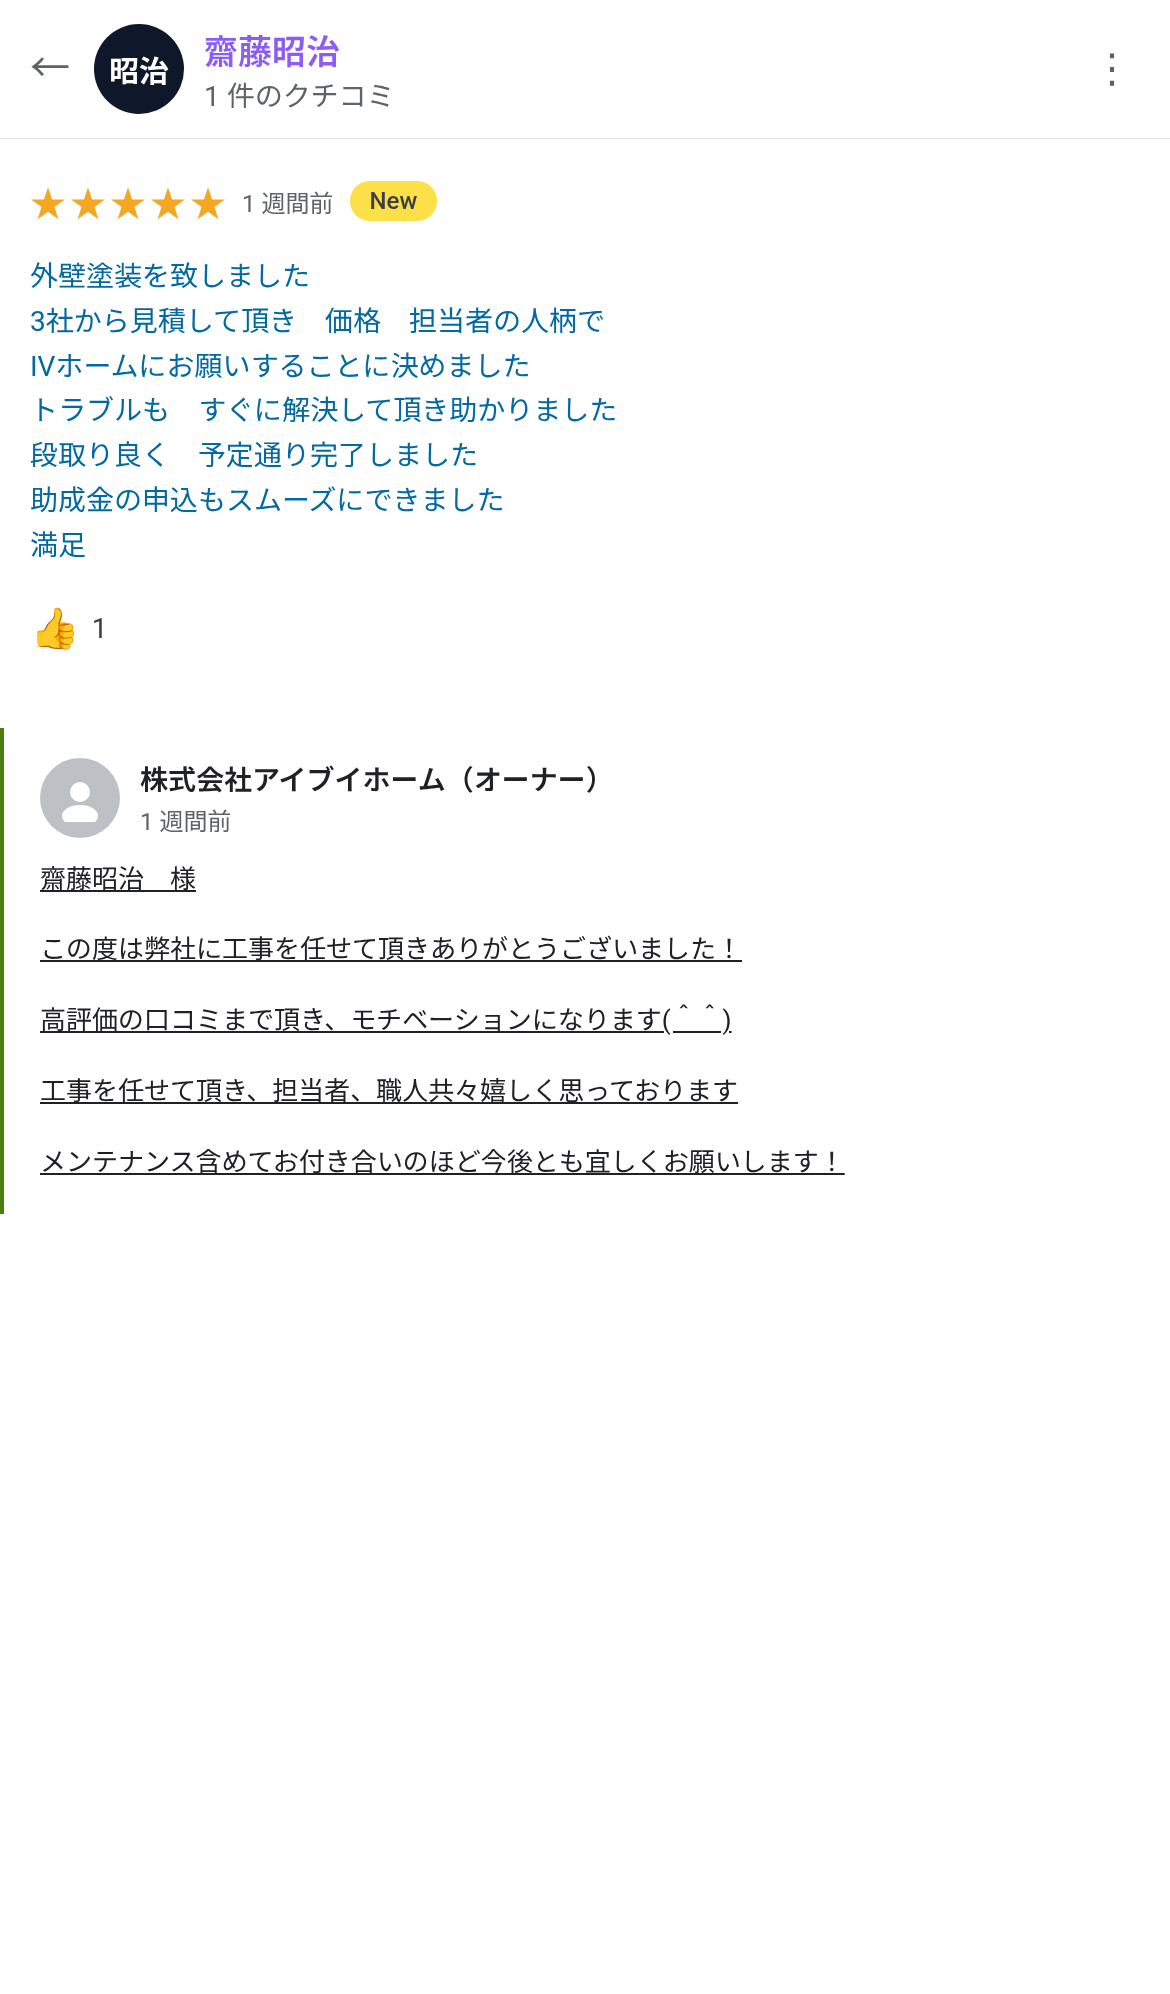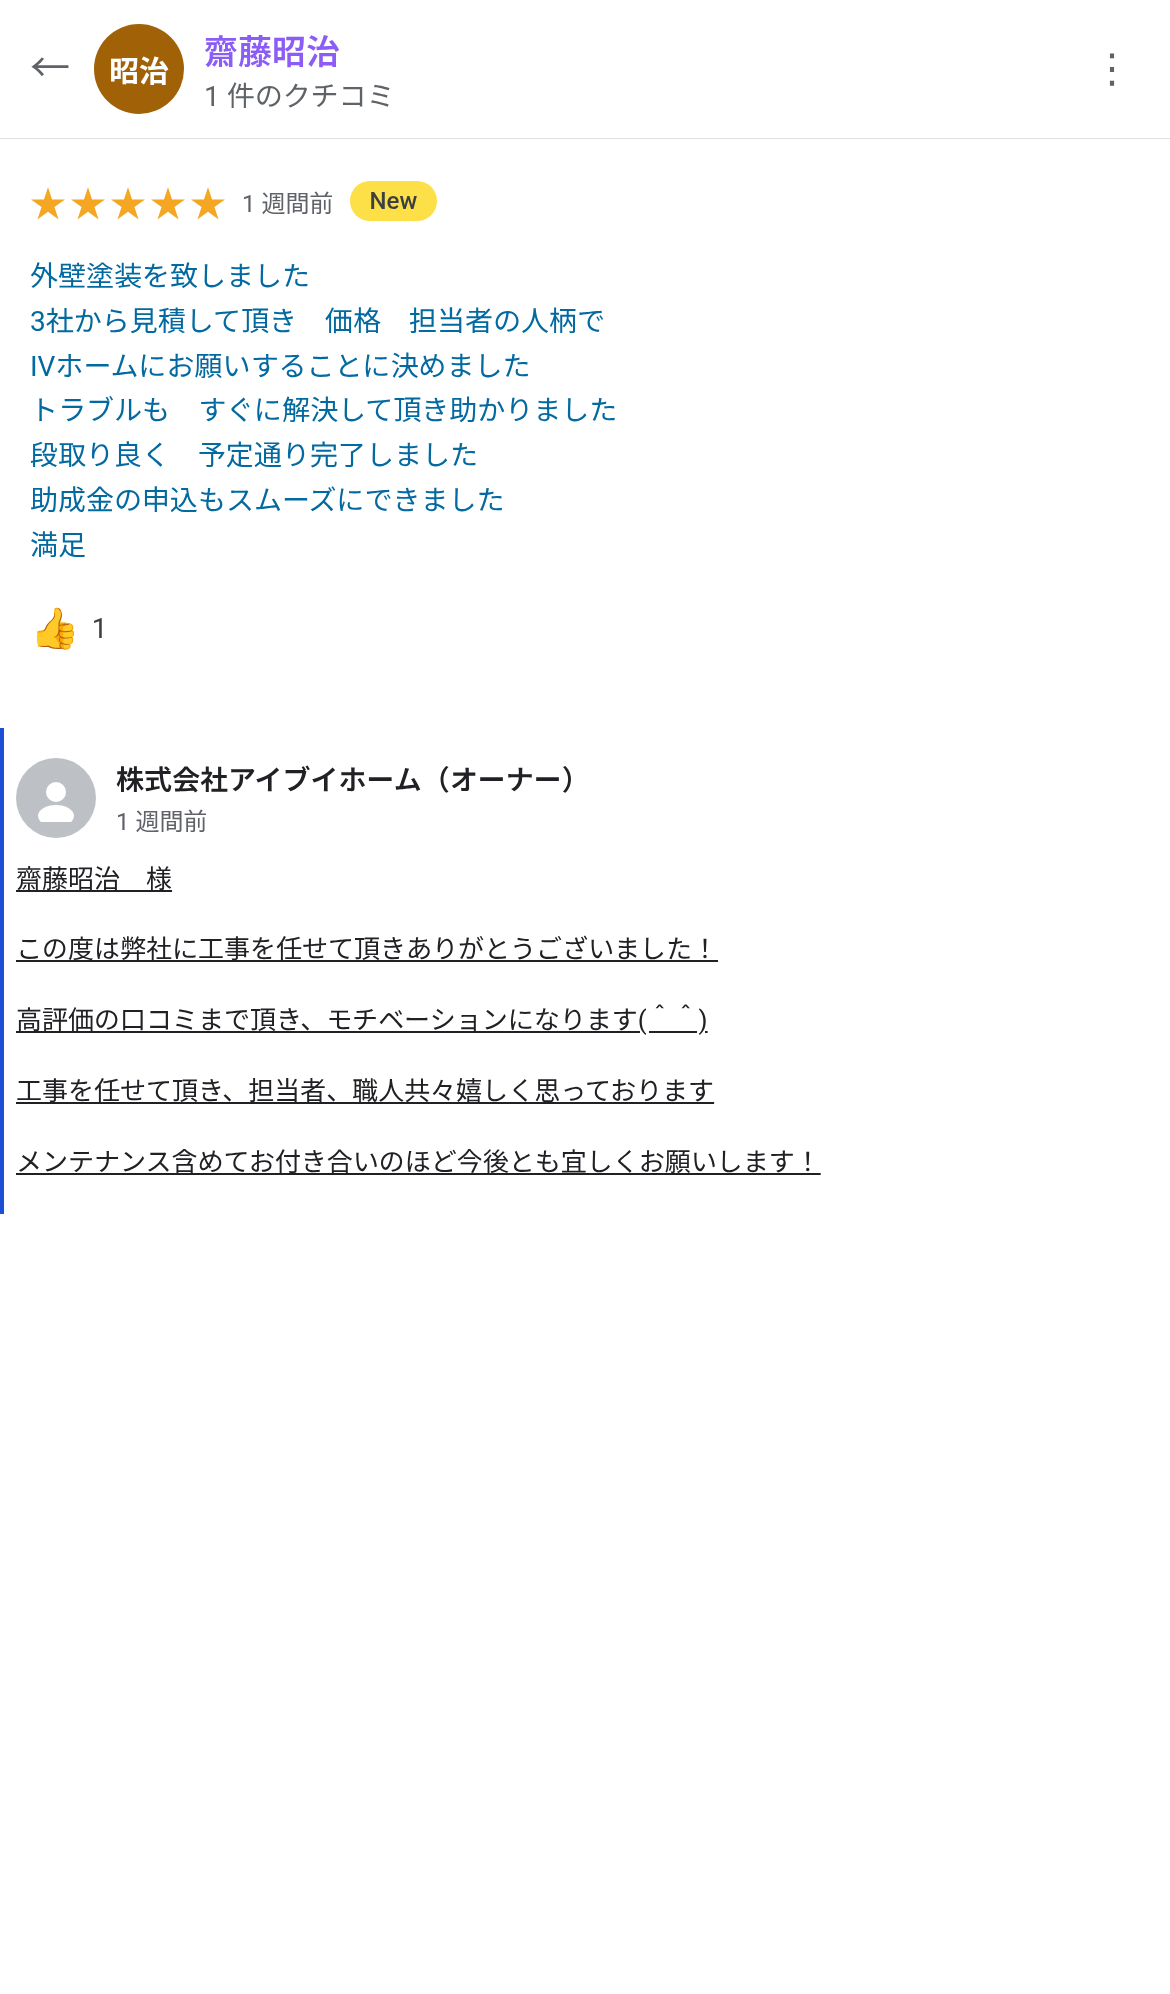--- a/index.html
+++ b/index.html
@@ -31,21 +31,21 @@
       color: #5f6368;
       margin-right: 24px;
       cursor: pointer;
       line-height: 1;
     }
 
     .avatar {
       width: 90px;
       height: 90px;
       border-radius: 50%;
-      background: #a16207;
+      background: #0f172a;
       display: flex;
       align-items: center;
       justify-content: center;
       color: white;
       font-size: 30px;
       font-weight: bold;
       margin-right: 20px;
       flex-shrink: 0;
     }
 
@@ -131,23 +131,23 @@
       color: #1a73e8;
       font-size: 40px;
     }
 
     .like-count {
       font-size: 28px;
       color: #3c4043;
     }
 
     .owner-reply {
-      border-left: 4px solid #1d4ed8;
+      border-left: 4px solid #4d7c0f;
       margin-left: 0;
-      padding: 30px 12px;
+      padding: 30px 36px;
       background: #ffffff;
     }
 
     .owner-header {
       display: flex;
       align-items: center;
       gap: 20px;
       margin-bottom: 20px;
     }
 

